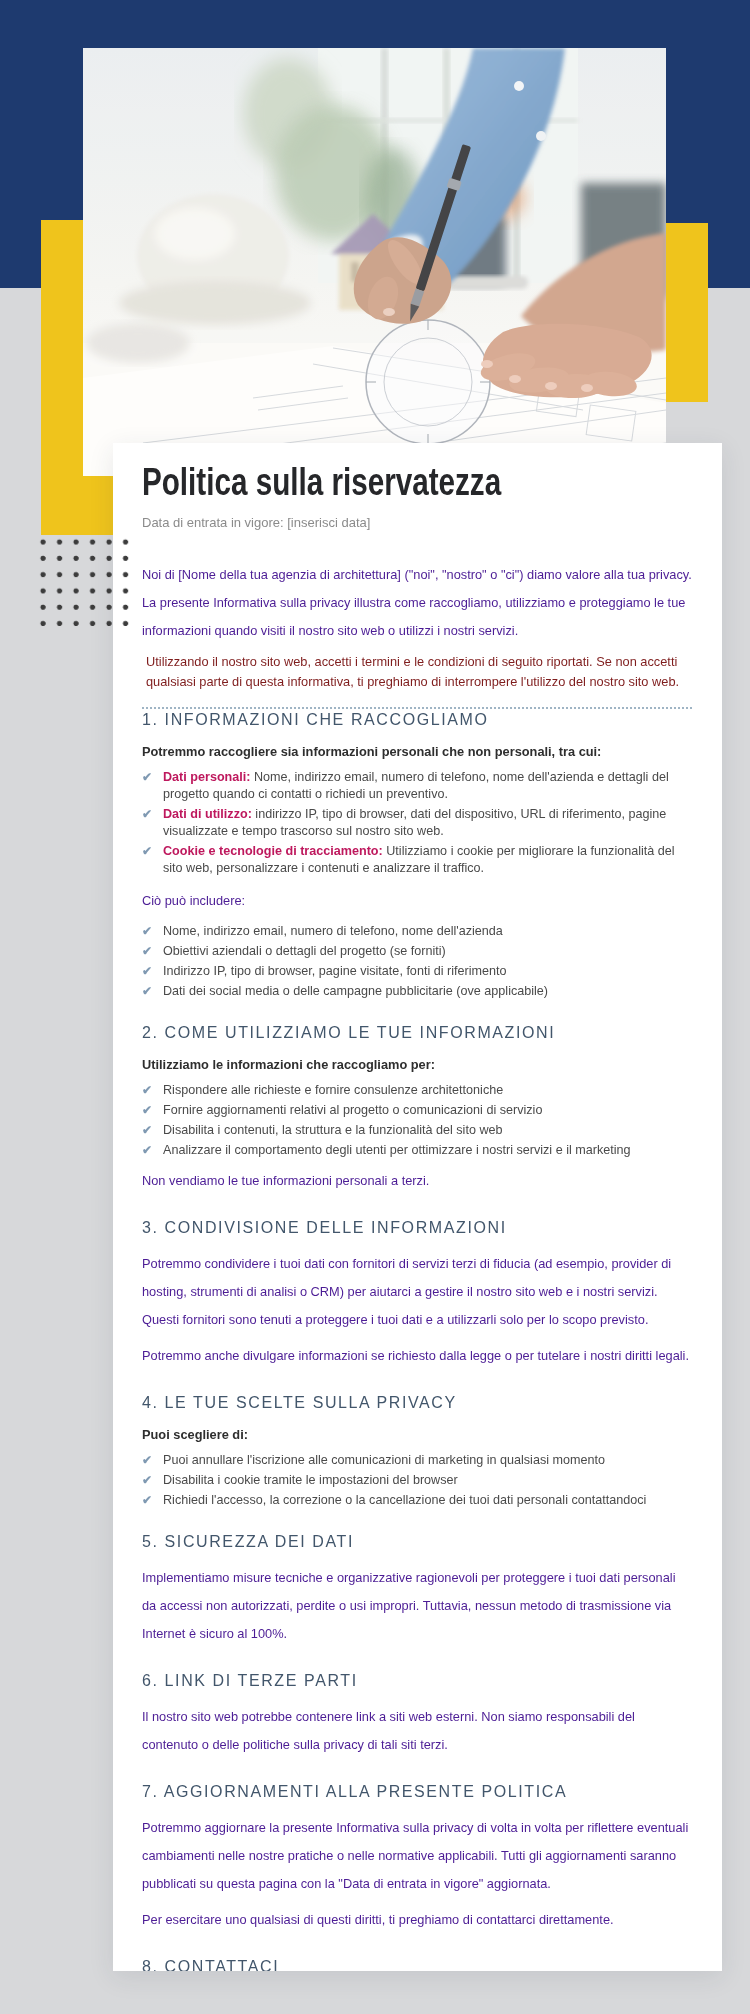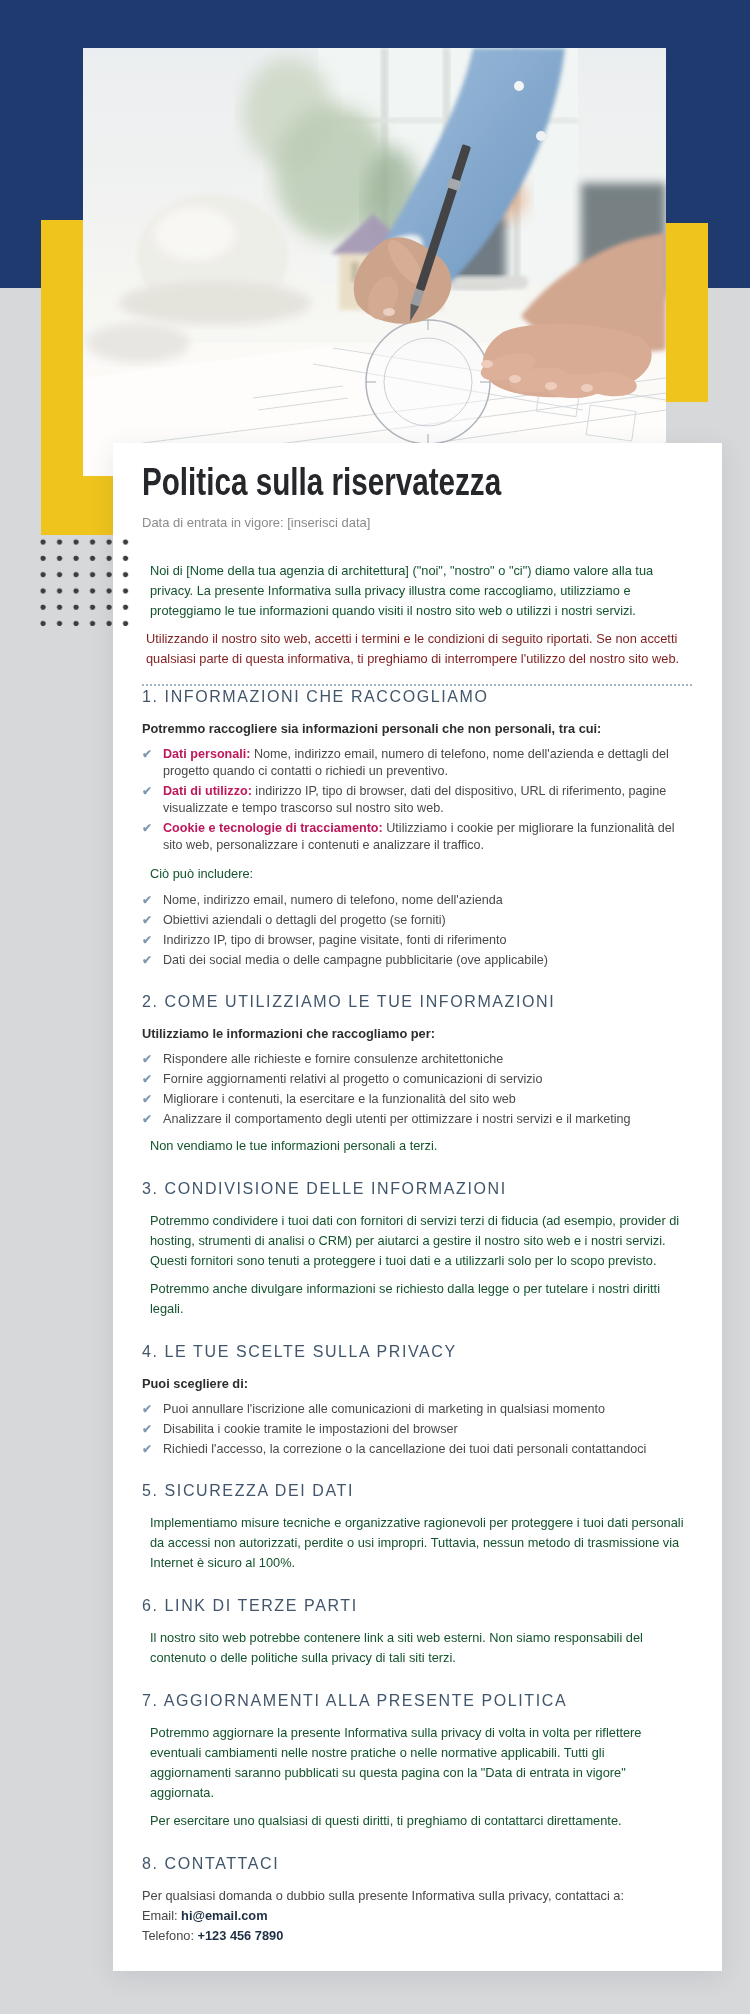--- a/index.html
+++ b/index.html
@@ -18,21 +18,21 @@
         background-size:16.5px 16.3px;}
 
   
   .card{position:absolute;left:113px;top:443px;width:609px;height:1528px;background:#ffffff;z-index:2;
         box-sizing:border-box;padding:16px 30px 30px 29px;overflow:hidden;box-shadow:0 6px 24px rgba(40,50,70,.10);}
 
   h1.title{margin:0;font-size:38px;line-height:46px;font-weight:bold;color:#26272a;letter-spacing:0;white-space:nowrap;}
   h1.title .cond{display:inline-block;transform:scaleX(.78);transform-origin:0 50%;}
   .subtitle{margin:9px 0 0 0;font-size:13px;line-height:17px;color:#8b8b8b;}
 
-  p.body{margin:8px;font-size:12.8px;line-height:20px;color:#14532d;}
+  p.body{margin:0;font-size:12.8px;line-height:28px;color:#4c1d95;}
   p.body.mt{margin-top:30px;}
   p.body.gap{margin-top:8px;}
   p.bold{margin:7px 0 0 4px;font-size:12.8px;line-height:20px;font-weight:normal;color:#7f1d1d;}
   .divider{margin-top:15px;border-top:2px dotted #9fb4c4;height:0;}
 
   h2.sec{margin:22px 0 0 0;font-size:16px;line-height:21px;font-weight:normal;color:#42566b;letter-spacing:1.6px;}
   h2.sec.first{margin-top:0;}
   p.lead{margin:12px 0 0 0;font-size:12.8px;line-height:19px;font-weight:bold;color:#2e2e2e;}
 
   ul.checks{list-style:none;margin:8px 0 0 0;padding:0;}
@@ -213,21 +213,21 @@
       <li>
           <span class="chk">✔</span>
           <span class="bt">Rispondere alle richieste e fornire consulenze architettoniche</span>
         </li>
       <li>
           <span class="chk">✔</span>
           <span class="bt">Fornire aggiornamenti relativi al progetto o comunicazioni di servizio</span>
         </li>
       <li>
           <span class="chk">✔</span>
-          <span class="bt">Migliorare i contenuti, la esercitare e la funzionalità del sito web</span>
+          <span class="bt">Disabilita i contenuti, la struttura e la funzionalità del sito web</span>
         </li>
       <li>
           <span class="chk">✔</span>
           <span class="bt">Analizzare il comportamento degli utenti per ottimizzare i nostri servizi e il marketing</span>
         </li>
     </ul>
     <p class="body gap">Non vendiamo le tue informazioni personali a terzi.</p>
 
     <h2 class="sec">3. CONDIVISIONE DELLE INFORMAZIONI</h2>
     <p class="body" style="margin-top:12px">Potremmo condividere i tuoi dati con fornitori di servizi terzi di fiducia (ad esempio, provider di hosting, strumenti di analisi o CRM) per aiutarci a gestire il nostro sito web e i nostri servizi. Questi fornitori sono tenuti a proteggere i tuoi dati e a utilizzarli solo per lo scopo previsto.</p>

